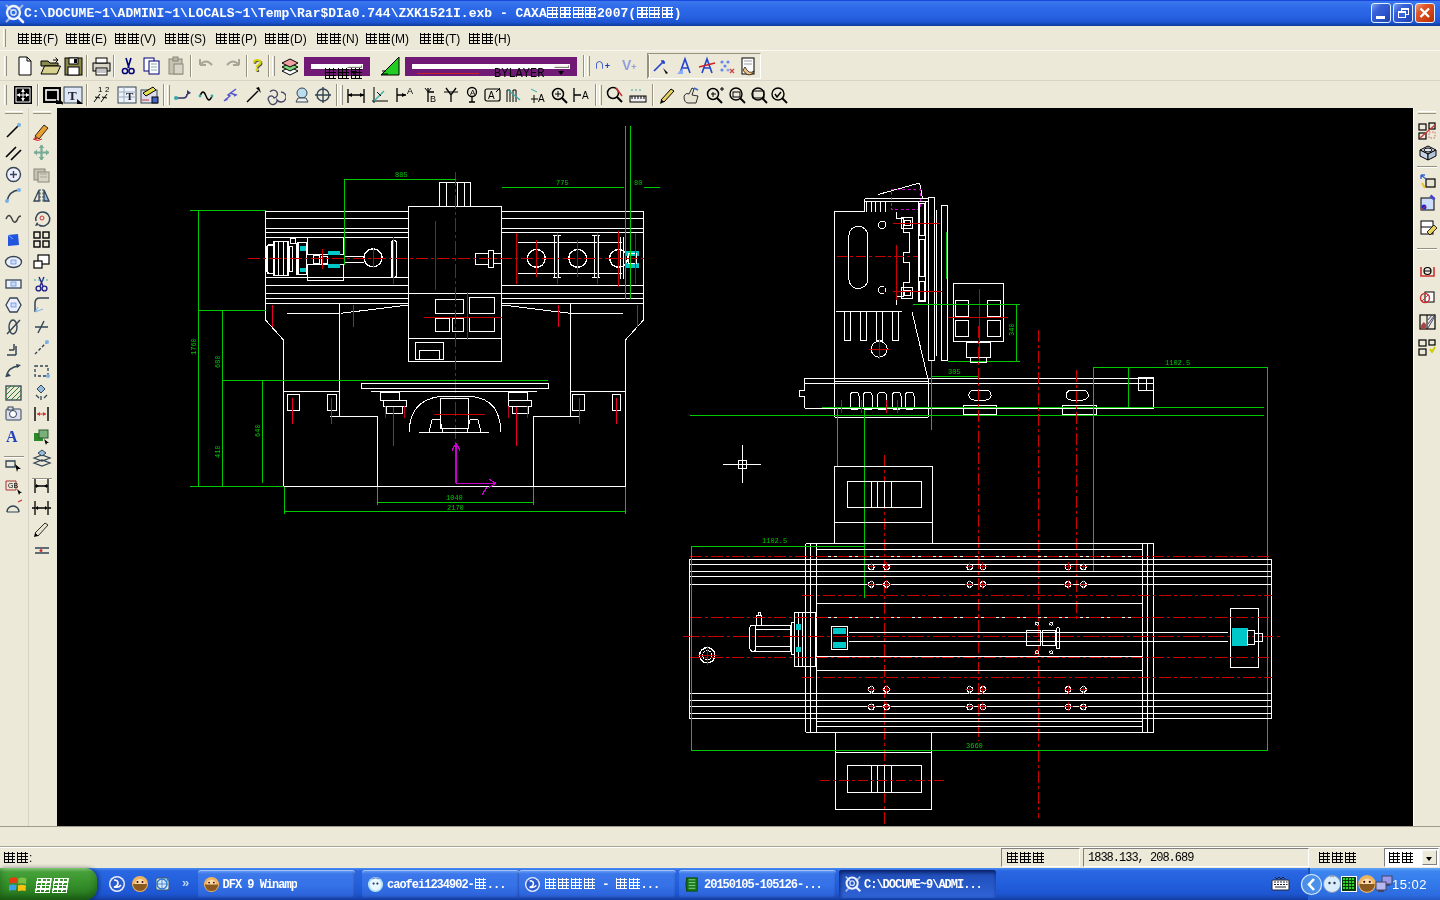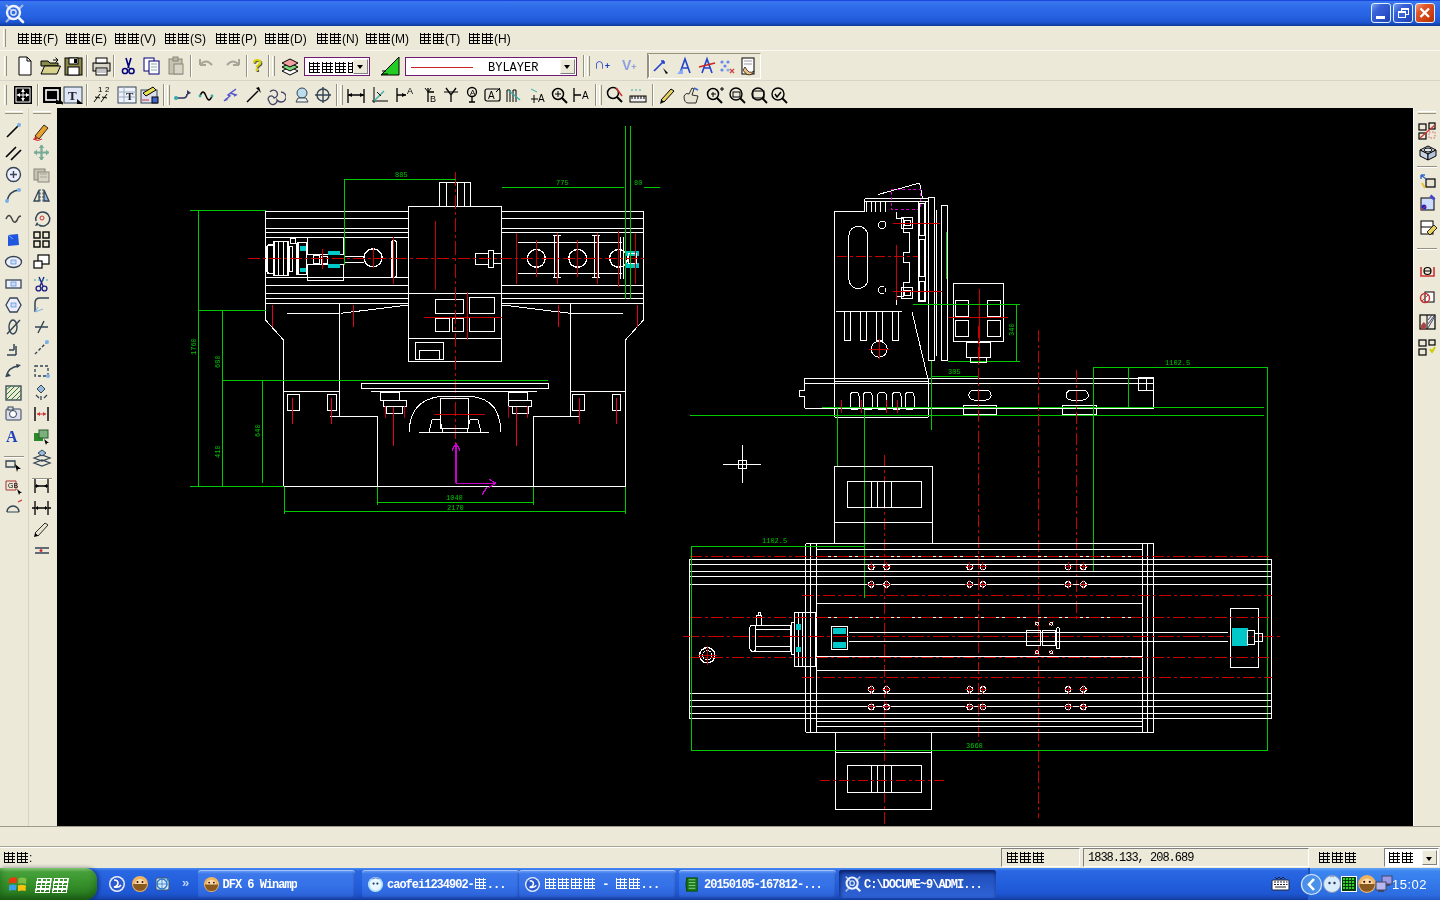--- a/index.html
+++ b/index.html
@@ -18,21 +18,21 @@
 .winbtn{position:absolute;top:3px;width:20px;height:20px;border-radius:3px;border:1px solid #dff0ff;}
 #btnmin{left:1371px;background:linear-gradient(135deg,#7ba1ef 0%,#3a62d8 30%,#2a50c8 70%,#1f41ad 100%);}
 #btnmax{left:1393px;background:linear-gradient(135deg,#7ba1ef 0%,#3a62d8 30%,#2a50c8 70%,#1f41ad 100%);}
 #btncls{left:1415px;background:linear-gradient(135deg,#f0a080 0%,#e0572a 30%,#cc3f11 70%,#b03000 100%);}
 #menubar{position:absolute;left:0;top:26px;width:1440px;height:24px;background:#ece9d8;}
 #menubar .mi{position:absolute;top:6px;font-size:12px;color:#000;white-space:nowrap;}
 #tb1{position:absolute;left:0;top:50px;width:1440px;height:30px;background:#ece9d8;border-top:1px solid #f8f7f1;}
 #tb2{position:absolute;left:0;top:80px;width:1440px;height:28px;background:#ece9d8;border-top:1px solid #d8d4c8;}
 .grip{position:absolute;width:3px;border-left:1px solid #fff;border-right:1px solid #96927f;}
 .tsep{position:absolute;width:2px;border-left:1px solid #96927f;border-right:1px solid #fff;}
-.combo{position:absolute;background:#fff;border:1px solid #701a75;text-align:right;}
+.combo{position:absolute;background:#fff;border:7px solid #701a75;text-align:right;}
 .cbtn{position:absolute;right:1px;top:1px;width:15px;bottom:1px;background:#ece9d8;border:1px solid #f8f7f1;border-right-color:#808080;border-bottom-color:#808080;}
 .darr{position:absolute;width:0;height:0;border-left:3.5px solid transparent;border-right:3.5px solid transparent;border-top:4px solid #000;}
 #lstrip{position:absolute;left:0;top:108px;width:57px;height:718px;background:#ece9d8;}
 #rstrip{position:absolute;left:1413px;top:108px;width:27px;height:718px;background:#ece9d8;border-left:1px solid #fff;}
 #canvas{position:absolute;left:57px;top:108px;width:1356px;height:718px;background:#000;}
 #gapstrip{position:absolute;left:0;top:826px;width:1440px;height:20px;background:#ece9d8;border-top:1px solid #9d9a8d;}
 #cmdbar{position:absolute;left:0;top:846px;width:1440px;height:22px;background:#ece9d8;border-top:1px solid #a8a494;box-shadow:inset 0 1px 0 #fff;}
 .sunk{position:absolute;border:1px solid;border-color:#808080 #fff #fff #808080;background:#ece9d8;font-size:12px;color:#000;}
 #taskbar{position:absolute;left:0;top:868px;width:1440px;height:32px;
 background:linear-gradient(180deg,#4a8ef3 0%,#2a66e2 9%,#2360dd 45%,#1e56d2 80%,#1847b4 94%,#123a9a 100%);}
@@ -48,20 +48,21 @@
 <body>
 <div id="page">
 
 <div id="titlebar">
  <svg class="abs" style="left:4px;top:3px" width="21" height="21" viewBox="0 0 21 21">
   <path d="M2 2 L7 7 M19 2 L14 7 M2 19 L7 14" stroke="#a8b8dc" stroke-width="2"></path>
   <circle cx="9.5" cy="9.5" r="6.5" fill="none" stroke="#eef3fb" stroke-width="2.4"></circle>
   <circle cx="9.5" cy="9.5" r="2.6" fill="none" stroke="#d0dcf0" stroke-width="1.6"></circle>
   <path d="M14.5 14.5 L19 19" stroke="#eef3fb" stroke-width="2.6" stroke-linecap="round"></path>
  </svg>
+ <div id="titletxt">C:\DOCUME~1\ADMINI~1\LOCALS~1\Temp\Rar$DIa0.744\ZXK1521I.exb - CAXA<span style="color:#fff"><i class="zt"></i><i class="zt"></i><i class="zt"></i><i class="zt"></i></span>2007(<i class="zt"></i><i class="zt"></i><i class="zt"></i>)</div>
  <div id="btnmin" class="winbtn">
         <div class="abs" style="left:4px;top:12px;width:9px;height:3px;background:#fff"></div>
       </div>
  <div id="btnmax" class="winbtn">
   <div class="abs" style="left:7px;top:4px;width:8px;height:7px;border:1px solid #fff;border-top-width:2px"></div>
   <div class="abs" style="left:4px;top:7px;width:8px;height:7px;border:1px solid #fff;border-top-width:2px;background:#3a62d8"></div>
  </div>
  <div id="btncls" class="winbtn">
         <svg width="18" height="18" class="abs" style="left:0;top:0">
           <path d="M4.5 4.5 L13 13 M13 4.5 L4.5 13" stroke="#fff" stroke-width="2.4"></path>
@@ -1057,21 +1058,21 @@
       </svg>
       <div class="abs" style="left:182px;top:7px;color:#bcd4f8;font-size:13px;font-weight:bold">»</div>
       <div class="tbtn" style="left:197.5px">
         <svg class="abs" style="left:5px;top:6px" width="17" height="17" viewBox="0 0 18 18">
           <circle cx="9" cy="9" r="8" fill="#f0b460"></circle>
           <circle cx="9" cy="9" r="5" fill="#f8dfa8"></circle>
           <path d="M2 9 a7 7 0 0 0 14 0" fill="#8a5a20"></path>
           <circle cx="6.5" cy="7" r="1" fill="#402"></circle>
           <circle cx="11.5" cy="7" r="1" fill="#402"></circle>
         </svg>
-        <div class="lbl">DFX 6 Winamp</div>
+        <div class="lbl">DFX 9 Winamp</div>
       </div>
       <div class="tbtn" style="left:362px">
         <svg class="abs" style="left:5px;top:6px" width="17" height="17" viewBox="0 0 18 18">
           <circle cx="9" cy="9" r="8" fill="#b8e4f8"></circle>
           <circle cx="9" cy="9" r="6" fill="#e8f6ff"></circle>
           <circle cx="7" cy="8" r="1.2" fill="#246"></circle>
           <circle cx="11" cy="8" r="1.2" fill="#246"></circle>
           <path d="M5 3 q4 -2 8 0" stroke="#68c" fill="none"></path>
         </svg>
         <div class="lbl">caofei1234902-<i class="z"></i>...</div>
@@ -1083,21 +1084,21 @@
           <path d="M6 5 q4 0 4 3 t-4 4 q5 1 7 -2" stroke="#fff" stroke-width="1.6" fill="none"></path>
         </svg>
         <div class="lbl"><i class="z"></i><i class="z"></i><i class="z"></i><i class="z"></i> - <i class="z"></i><i class="z"></i>...</div>
       </div>
       <div class="tbtn" style="left:679px">
         <svg class="abs" style="left:5px;top:6px" width="17" height="17" viewBox="0 0 18 18">
           <rect x="3" y="2" width="11" height="14" fill="#1a7a1a" stroke="#0a4a0a"></rect>
           <path d="M5 4 h7 M5 7 h7 M5 10 h7 M5 13 h7" stroke="#8fd08f"></path>
           <path d="M3 2 q-2 7 0 14" fill="none" stroke="#0a4a0a"></path>
         </svg>
-        <div class="lbl">20150105-167812-...</div>
+        <div class="lbl">20150105-105126-...</div>
       </div>
       <div class="tbtn active" style="left:839px">
         <svg class="abs" style="left:5px;top:5px" width="18" height="18" viewBox="0 0 21 21">
           <path d="M2 2 L7 7 M19 2 L14 7 M2 19 L7 14" stroke="#a8b8dc" stroke-width="2"></path>
           <circle cx="9.5" cy="9.5" r="6.5" fill="none" stroke="#eef3fb" stroke-width="2.4"></circle>
           <circle cx="9.5" cy="9.5" r="2.6" fill="none" stroke="#d0dcf0" stroke-width="1.6"></circle>
           <path d="M14.5 14.5 L19 19" stroke="#eef3fb" stroke-width="2.6"></path>
         </svg>
         <div class="lbl">C:\DOCUME~9\ADMI...</div>
       </div>

